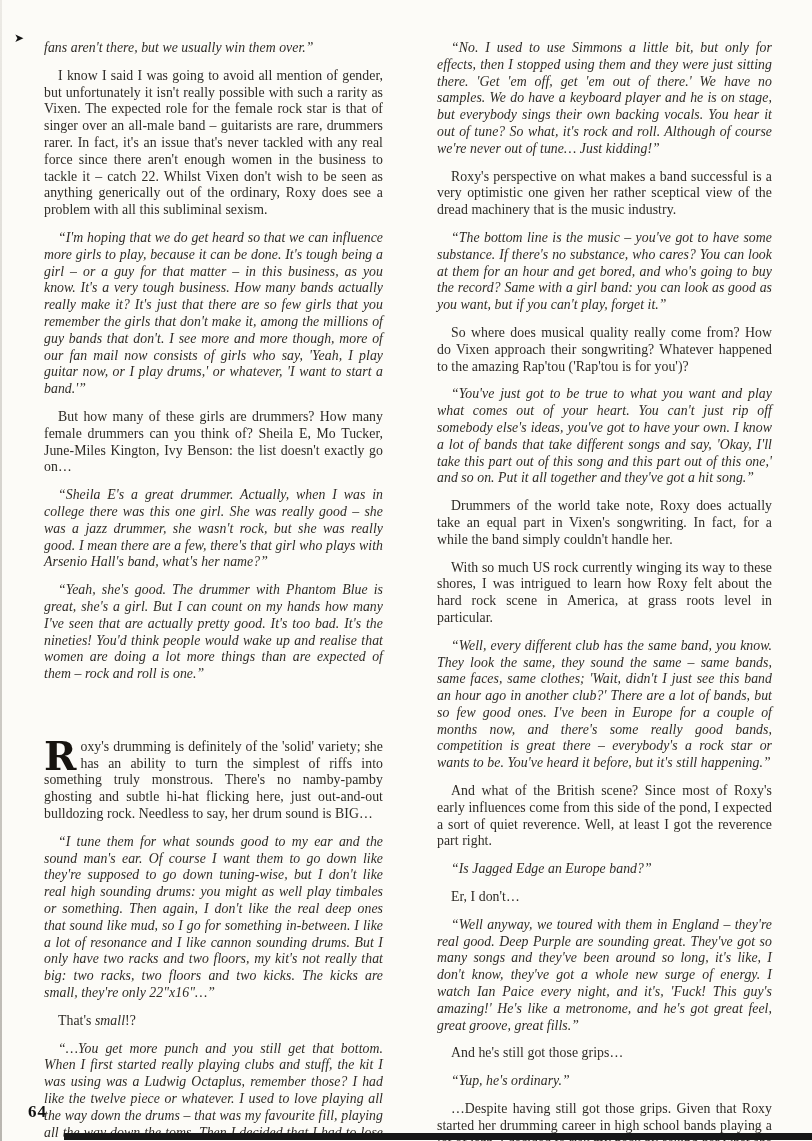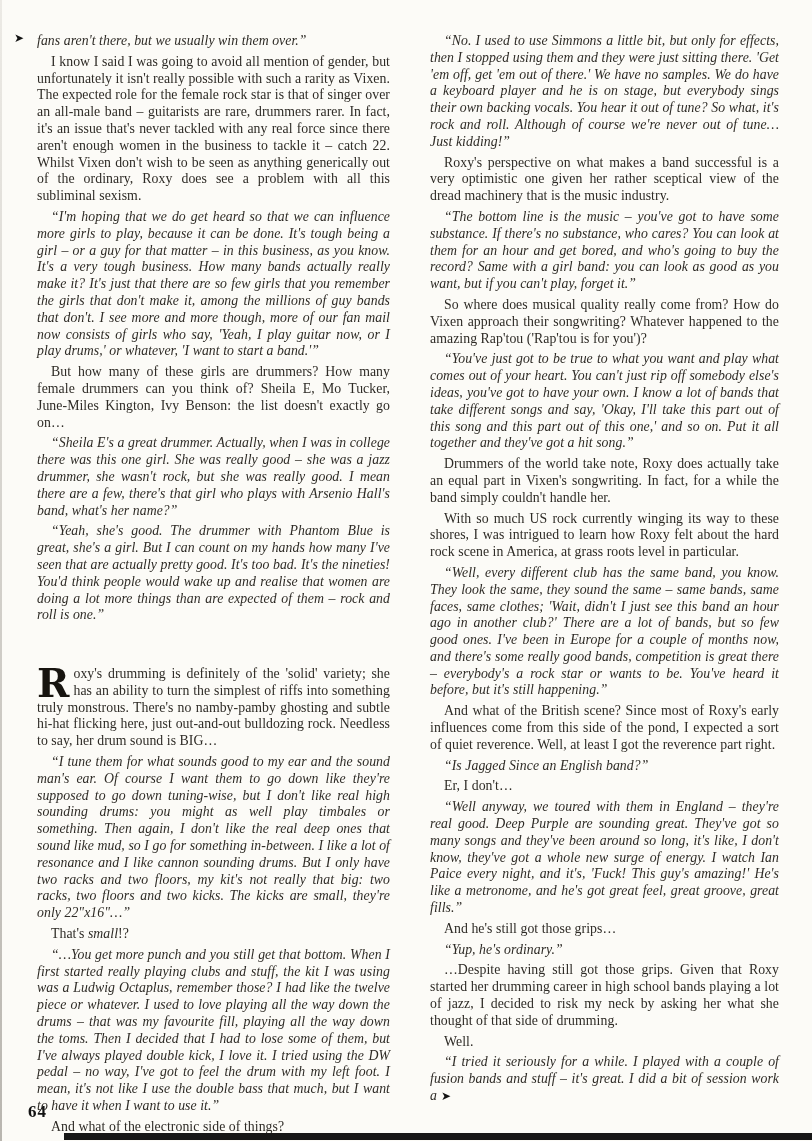--- a/index.html
+++ b/index.html
@@ -17,21 +17,21 @@
     background: linear-gradient(#eceae5, #b9b6b0);
   }
   .col {
     position: absolute; top: 29px;
     text-align: justify;
     font-size: 13.8px; line-height: 16.8px;
     letter-spacing: 0.05px;
   }
   .col-left  { left: 33px;  width: 361px; }
   .col-right { left: 426px; width: 357px; }
-  .col p { margin: 4px; }
+  .col p { margin: 11px; }
   .ind { text-indent: 14px; }
   .quote { font-style: italic; }
   .section-gap { height: 34px; }
   .dropcap {
     float: left;
     font-family: "DejaVu Serif", serif;
     font-weight: 900; font-style: normal;
     font-size: 39px; line-height: 30px;
     margin: 2px 4px 0 0;
     color: #17140f;
@@ -84,21 +84,21 @@
   <div class="col col-right">
     <p class="quote ind">“No. I used to use Simmons a little bit, but only for effects, then I stopped using them and they were just sitting there. 'Get 'em off, get 'em out of there.' We have no samples. We do have a keyboard player and he is on stage, but everybody sings their own backing vocals. You hear it out of tune? So what, it's rock and roll. Although of course we're never out of tune… Just kidding!”</p>
     <p class="ind">Roxy's perspective on what makes a band successful is a very optimistic one given her rather sceptical view of the dread machinery that is the music industry.</p>
     <p class="quote ind">“The bottom line is the music – you've got to have some substance. If there's no substance, who cares? You can look at them for an hour and get bored, and who's going to buy the record? Same with a girl band: you can look as good as you want, but if you can't play, forget it.”</p>
     <p class="ind">So where does musical quality really come from? How do Vixen approach their songwriting? Whatever happened to the amazing Rap'tou ('Rap'tou is for you')?</p>
     <p class="quote ind">“You've just got to be true to what you want and play what comes out of your heart. You can't just rip off somebody else's ideas, you've got to have your own. I know a lot of bands that take different songs and say, 'Okay, I'll take this part out of this song and this part out of this one,' and so on. Put it all together and they've got a hit song.”</p>
     <p class="ind">Drummers of the world take note, Roxy does actually take an equal part in Vixen's songwriting. In fact, for a while the band simply couldn't handle her.</p>
     <p class="ind">With so much US rock currently winging its way to these shores, I was intrigued to learn how Roxy felt about the hard rock scene in America, at grass roots level in particular.</p>
     <p class="quote ind">“Well, every different club has the same band, you know. They look the same, they sound the same – same bands, same faces, same clothes; 'Wait, didn't I just see this band an hour ago in another club?' There are a lot of bands, but so few good ones. I've been in Europe for a couple of months now, and there's some really good bands, competition is great there – everybody's a rock star or wants to be. You've heard it before, but it's still happening.”</p>
     <p class="ind">And what of the British scene? Since most of Roxy's early influences come from this side of the pond, I expected a sort of quiet reverence. Well, at least I got the reverence part right.</p>
-    <p class="quote ind">“Is Jagged Since an English band?”</p>
+    <p class="quote ind">“Is Jagged Edge an Europe band?”</p>
     <p class="ind">Er, I don't…</p>
     <p class="quote ind">“Well anyway, we toured with them in England – they're real good. Deep Purple are sounding great. They've got so many songs and they've been around so long, it's like, I don't know, they've got a whole new surge of energy. I watch Ian Paice every night, and it's, 'Fuck! This guy's amazing!' He's like a metronome, and he's got great feel, great groove, great fills.”</p>
     <p class="ind">And he's still got those grips…</p>
     <p class="quote ind">“Yup, he's ordinary.”</p>
     <p class="ind">…Despite having still got those grips. Given that Roxy started her drumming career in high school bands playing a lot of jazz, I decided to risk my neck by asking her what she thought of that side of drumming.</p>
     <p class="ind">Well.</p>
     <p class="quote ind"><span>“I tried it seriously for a while. I played with a couple of fusion bands and stuff – it's great. I did a bit of session work a</span><span class="marker-end">➤</span></p>
   </div>
 
   <div class="page-number">64</div>

